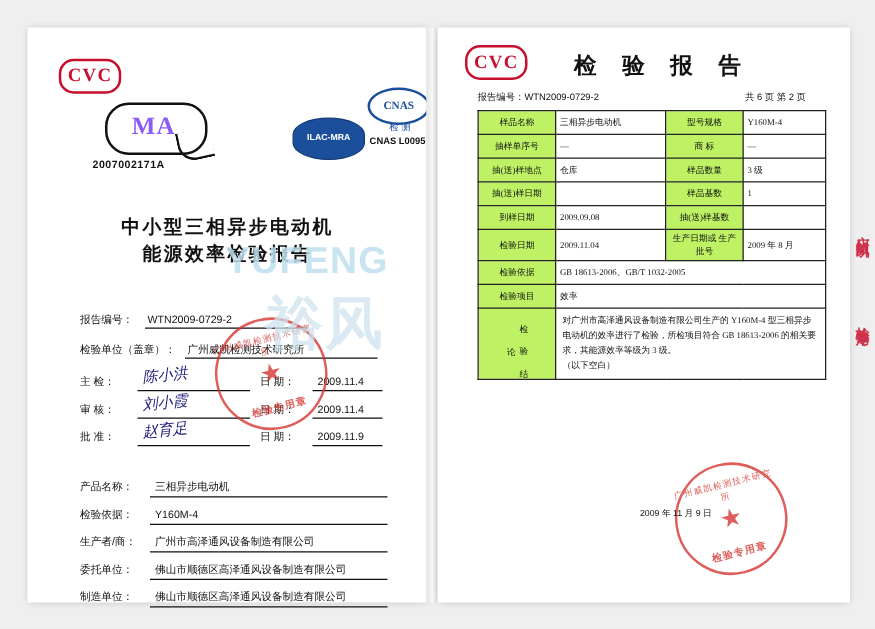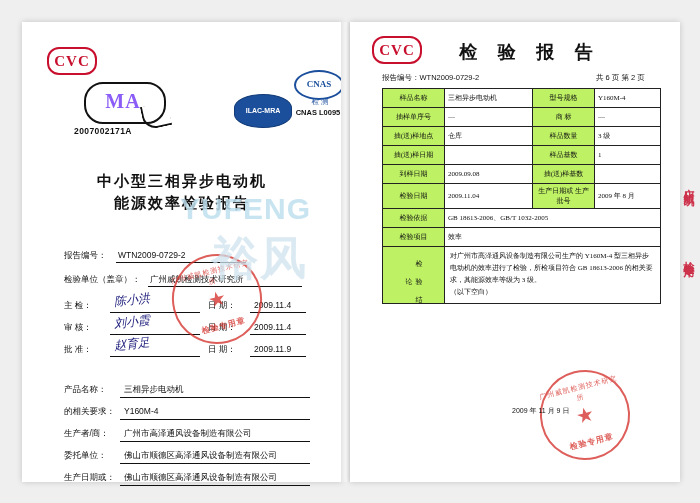--- a/index.html
+++ b/index.html
@@ -259,36 +259,36 @@
     <div class="lf-label" style="left:232px;top:322px;">2009.11.9</div>
     <div class="ul" style="left:228px;top:334px;width:56px;"></div>
 
     <div class="prod-box">
       <div class="prod-line" style="top:0px;">
         <span class="prod-label">产品名称：</span>
         <span class="prod-val">三相异步电动机</span>
         <span class="prod-rule"></span>
       </div>
       <div class="prod-line" style="top:22px;">
-        <span class="prod-label">的相关要求：</span>
+        <span class="prod-label">检验依据：</span>
         <span class="prod-val">Y160M-4</span>
         <span class="prod-rule"></span>
       </div>
       <div class="prod-line" style="top:44px;">
         <span class="prod-label">生产者/商：</span>
         <span class="prod-val">广州市高泽通风设备制造有限公司</span>
         <span class="prod-rule"></span>
       </div>
       <div class="prod-line" style="top:66px;">
         <span class="prod-label">委托单位：</span>
         <span class="prod-val">佛山市顺德区高泽通风设备制造有限公司</span>
         <span class="prod-rule"></span>
       </div>
       <div class="prod-line" style="top:88px;">
-        <span class="prod-label">生产日期或：</span>
+        <span class="prod-label">制造单位：</span>
         <span class="prod-val">佛山市顺德区高泽通风设备制造有限公司</span>
         <span class="prod-rule"></span>
       </div>
     </div>
 
     <div class="stamp stamp-left">
       <div class="stamp-arc">广州威凯检测技术研究所</div>
       <div class="stamp-star">★</div>
       <div class="stamp-bottom">检验专用章</div>
     </div>

